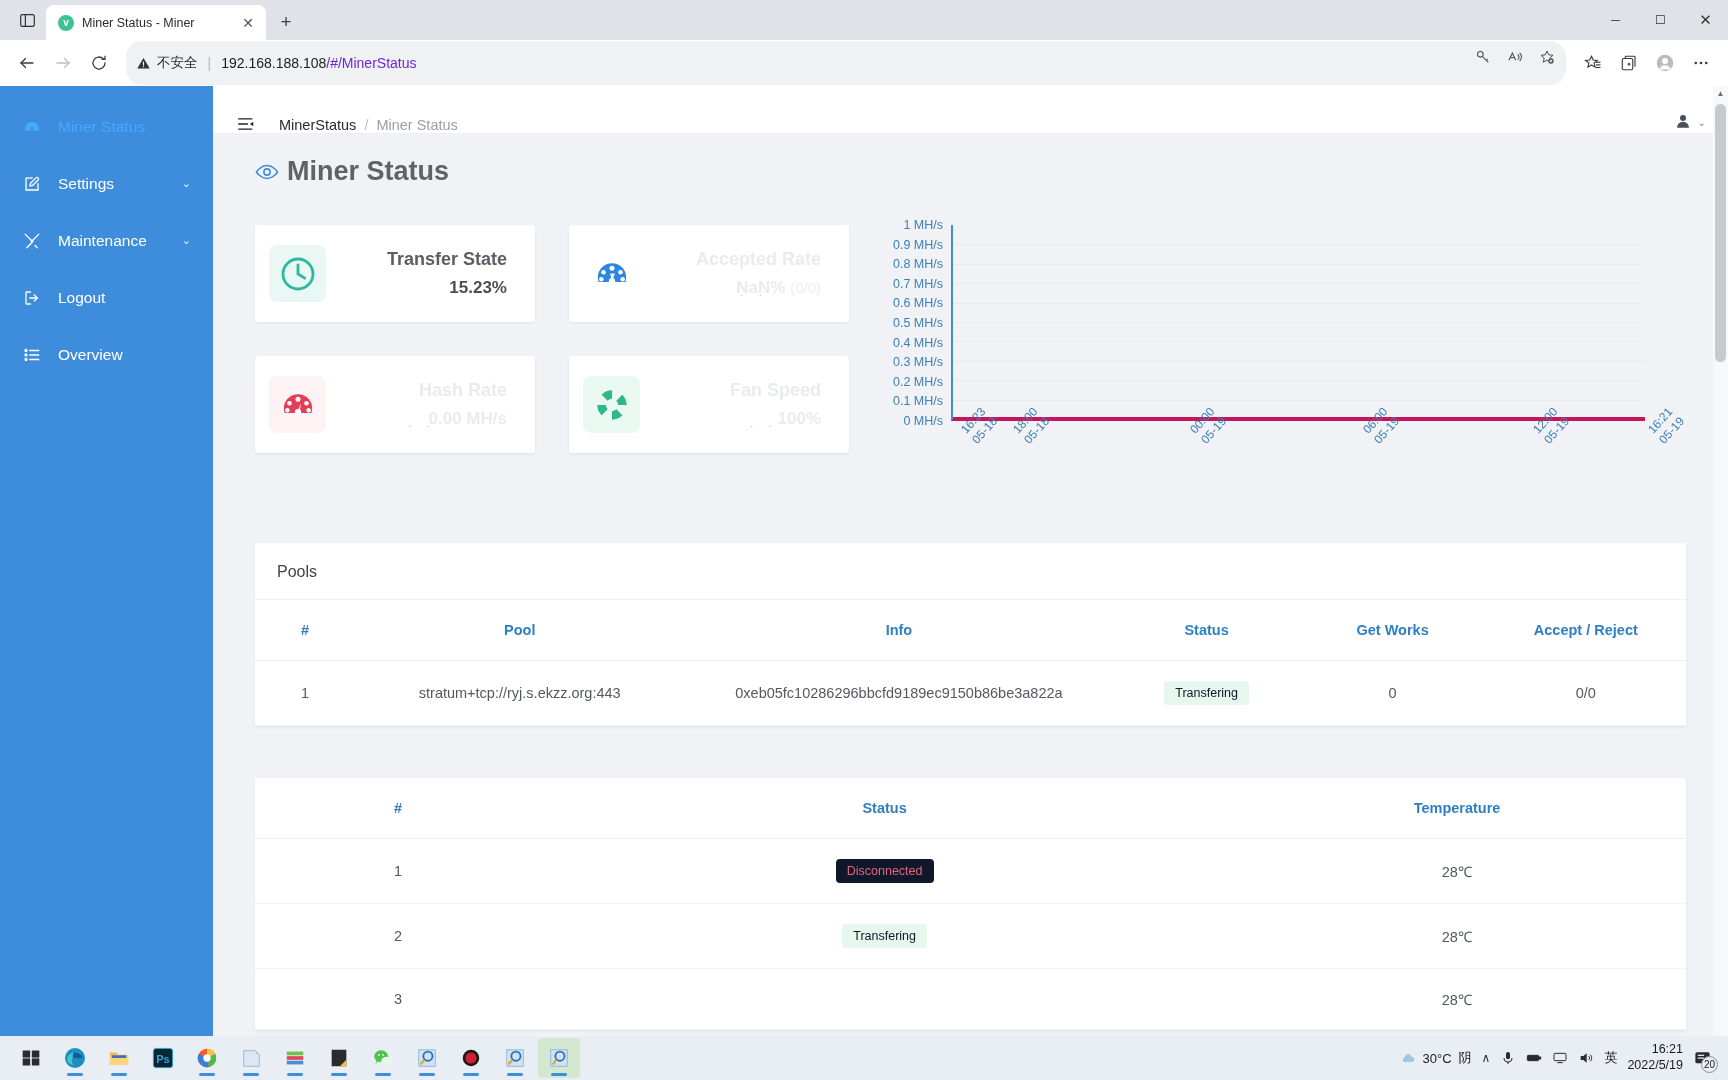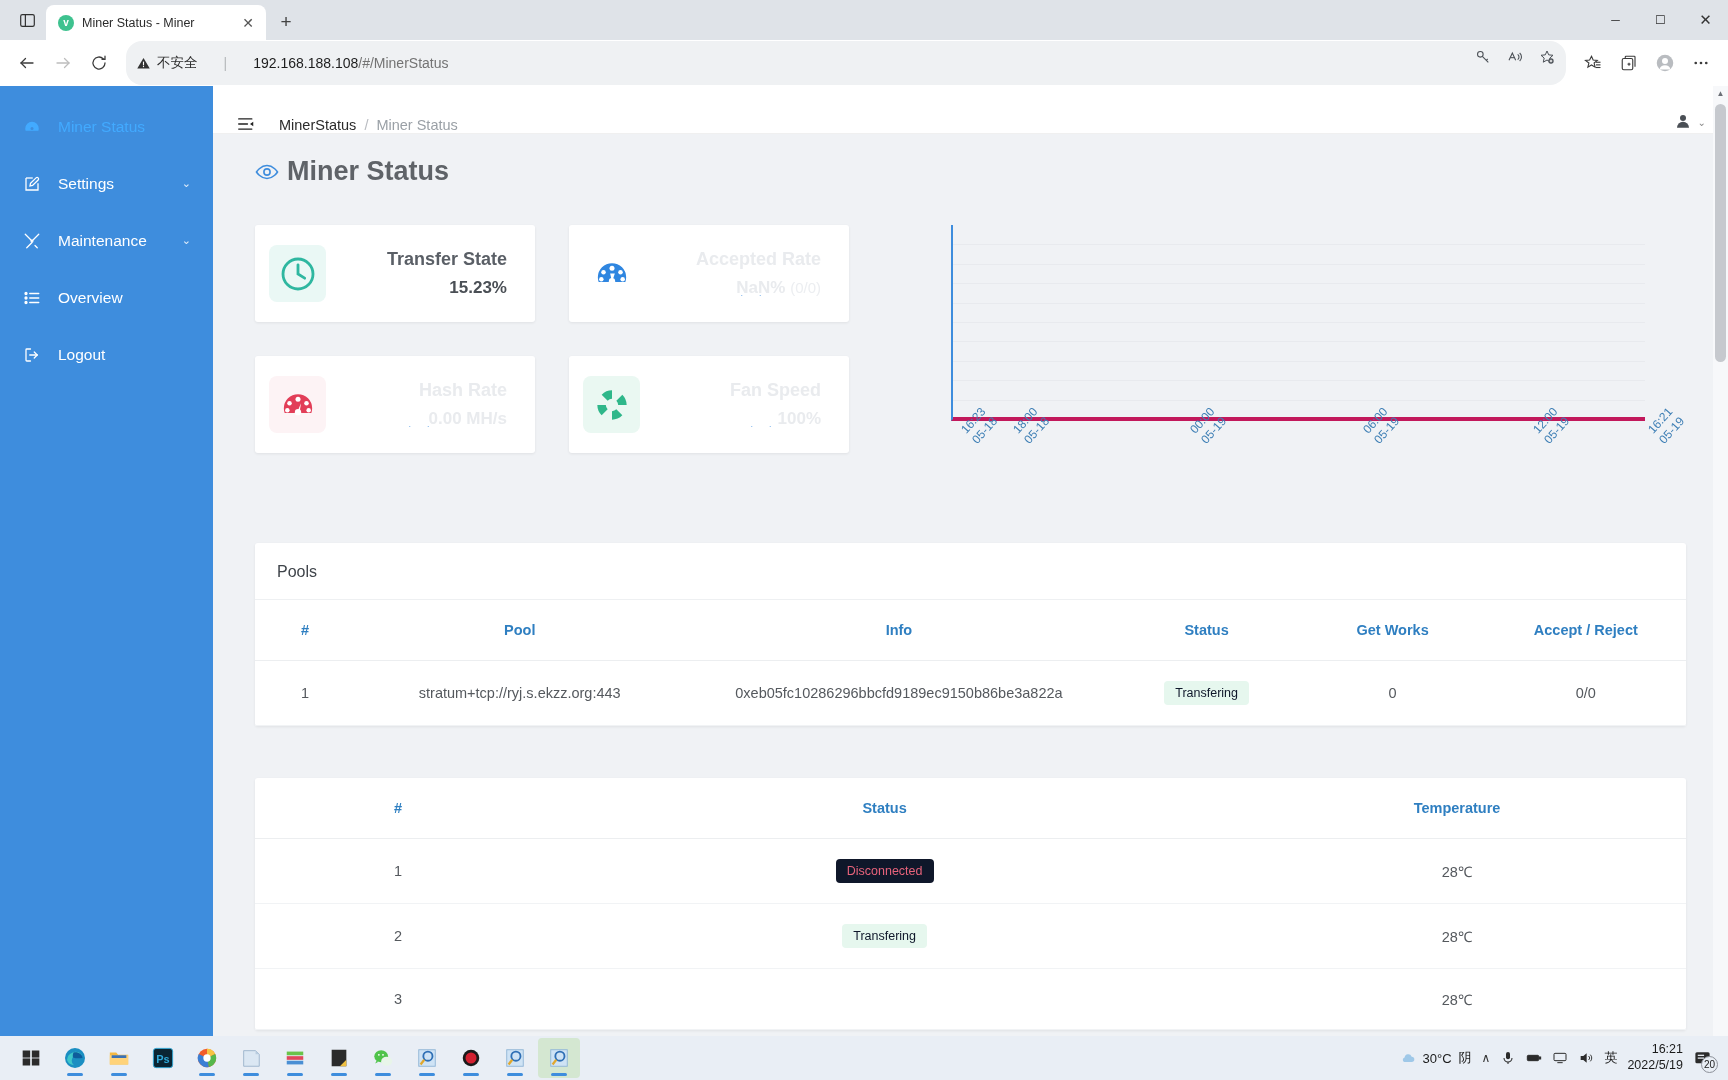--- a/index.html
+++ b/index.html
@@ -50,27 +50,27 @@
   .toolbar {
     height: 46px; background: #ffffff; display: flex; align-items: center;
     padding: 0 10px; gap: 2px; flex: 0 0 46px;
   }
   .nav-btn { width: 34px; height: 34px; display:flex; align-items:center; justify-content:center;
     border-radius: 50%; color:#3b3b3b; }
   .nav-btn.disabled { color:#bdbdbd; }
   .nav-btn svg { width: 18px; height: 18px; }
   .omnibox {
     flex: 1; height: 44px; background: #eff1f3; border-radius: 16px; margin: 0 8px;
-    display: flex; align-items: center; padding: 0 10px; gap: 22px; position: relative;
+    display: flex; align-items: center; padding: 0 10px; gap: 6px; position: relative;
   }
   .omni-warn { display:flex; align-items:center; gap:6px; color:#2b2b2b; font-size: 13.5px; }
   .omni-warn svg { width: 15px; height: 15px; }
   .omni-sep { color:#b5b8bb; margin: 0 4px; }
   .omni-url { font-size: 14px; color: #1d1d1d; }
-  .omni-url .dim { color: #737373; }
+  .omni-url .dim { color: #6d28d9; }
   .omni-right { position: absolute; right: 4px; top:0; height:32px; display:flex; align-items:center; gap:2px;}
   .omni-icon { width: 30px; height: 28px; display:flex; align-items:center; justify-content:center; color:#4a4f55; }
   .omni-icon svg { width: 16px; height: 16px; }
   .tb-icon { width: 34px; height: 34px; display:flex; align-items:center; justify-content:center; color:#3b3b3b;}
   .tb-icon svg { width: 18px; height: 18px; }
 
   
   .viewport { flex: 1; display: flex; position: relative; overflow: hidden; background: #f0f2f5; }
 
   
@@ -354,40 +354,40 @@
               <path d="M5 21l7-7"></path>
               <path d="M19 21l-3-3"></path>
               <circle cx="12" cy="12" r="1.2"></circle>
             </svg>
         </span>
         <span>Maintenance</span>
         <span class="caret">⌄</span>
       </div>
       <div class="side-item">
         <span class="sicon">
+          <svg viewBox="0 0 24 24" fill="none" stroke="currentColor" stroke-width="1.7" stroke-linecap="round">
+              <path d="M10 4H5a1 1 0 0 0-1 1v14a1 1 0 0 0 1 1h5"></path>
+              <polyline points="15,8 19,12 15,16"></polyline>
+              <line x1="19" y1="12" x2="9" y2="12"></line>
+            </svg>
+        </span>
+        <span>Logout</span>
+      </div>
+      <div class="side-item">
+        <span class="sicon">
           <svg viewBox="0 0 24 24" fill="none" stroke="currentColor" stroke-width="1.8" stroke-linecap="round">
               <line x1="9" y1="6" x2="21" y2="6"></line>
               <line x1="9" y1="12" x2="21" y2="12"></line>
               <line x1="9" y1="18" x2="21" y2="18"></line>
               <circle cx="4" cy="6" r="1.3" fill="currentColor"></circle>
               <circle cx="4" cy="12" r="1.3" fill="currentColor"></circle>
               <circle cx="4" cy="18" r="1.3" fill="currentColor"></circle>
             </svg>
         </span>
         <span>Overview</span>
-      </div>
-      <div class="side-item">
-        <span class="sicon">
-          <svg viewBox="0 0 24 24" fill="none" stroke="currentColor" stroke-width="1.7" stroke-linecap="round">
-              <path d="M10 4H5a1 1 0 0 0-1 1v14a1 1 0 0 0 1 1h5"></path>
-              <polyline points="15,8 19,12 15,16"></polyline>
-              <line x1="19" y1="12" x2="9" y2="12"></line>
-            </svg>
-        </span>
-        <span>Logout</span>
       </div>
     </div>
 
     <div class="main">
 
       <div class="topbar">
         <div class="hamburger">
           <svg viewBox="0 0 24 22" fill="none" stroke="#222" stroke-width="1.9" stroke-linecap="round">
             <line x1="2" y1="4" x2="20" y2="4"></line>
               <line x1="2" y1="11" x2="14" y2="11"></line>
@@ -493,20 +493,33 @@
               <div class="card-txt">
                 <div class="card-label">Fan Speed</div>
                 <div class="card-value">100%</div>
               </div>
               <div class="spinner"></div>
             </div>
           </div>
 
           <div class="chart-wrap">
             <div class="chart">
+              <div class="y-axis-labels">
+                <div class="y-lab" style="top:0%">1 MH/s</div>
+                <div class="y-lab" style="top:10%">0.9 MH/s</div>
+                <div class="y-lab" style="top:20%">0.8 MH/s</div>
+                <div class="y-lab" style="top:30%">0.7 MH/s</div>
+                <div class="y-lab" style="top:40%">0.6 MH/s</div>
+                <div class="y-lab" style="top:50%">0.5 MH/s</div>
+                <div class="y-lab" style="top:60%">0.4 MH/s</div>
+                <div class="y-lab" style="top:70%">0.3 MH/s</div>
+                <div class="y-lab" style="top:80%">0.2 MH/s</div>
+                <div class="y-lab" style="top:90%">0.1 MH/s</div>
+                <div class="y-lab" style="top:100%">0 MH/s</div>
+              </div>
               <div class="plot">
                 <div class="grid-row" style="top:10%"></div>
                 <div class="grid-row" style="top:20%"></div>
                 <div class="grid-row" style="top:30%"></div>
                 <div class="grid-row" style="top:40%"></div>
                 <div class="grid-row" style="top:50%"></div>
                 <div class="grid-row" style="top:60%"></div>
                 <div class="grid-row" style="top:70%"></div>
                 <div class="grid-row" style="top:80%"></div>
                 <div class="grid-row" style="top:90%"></div>

